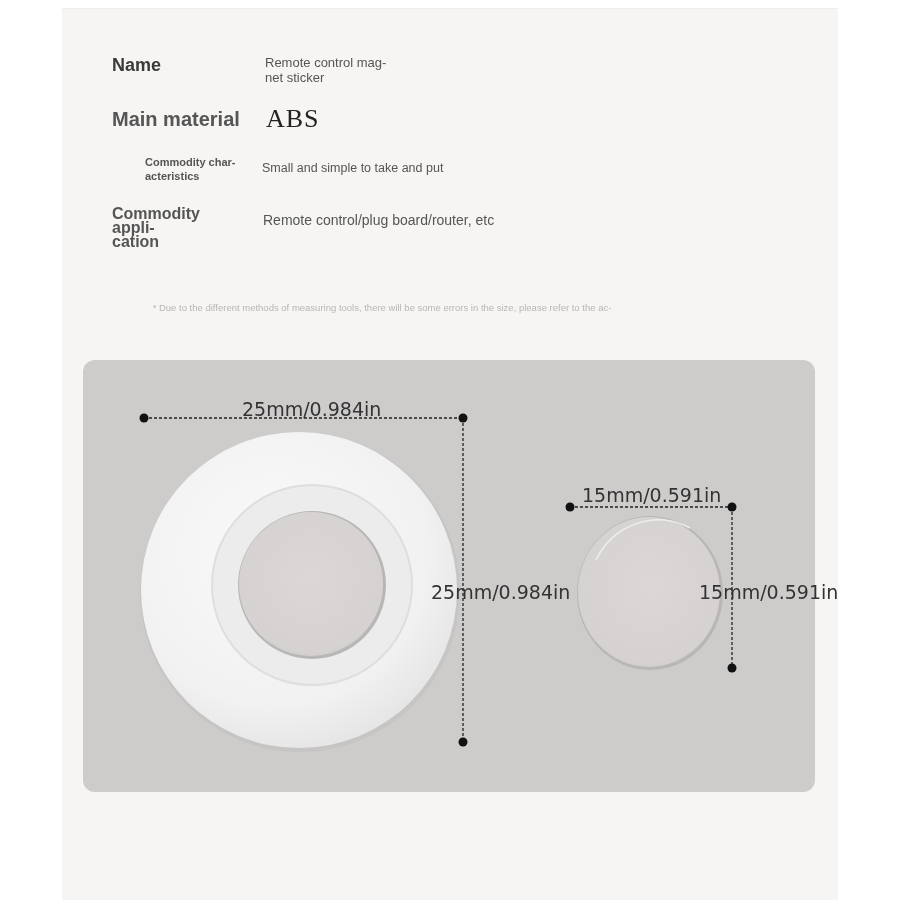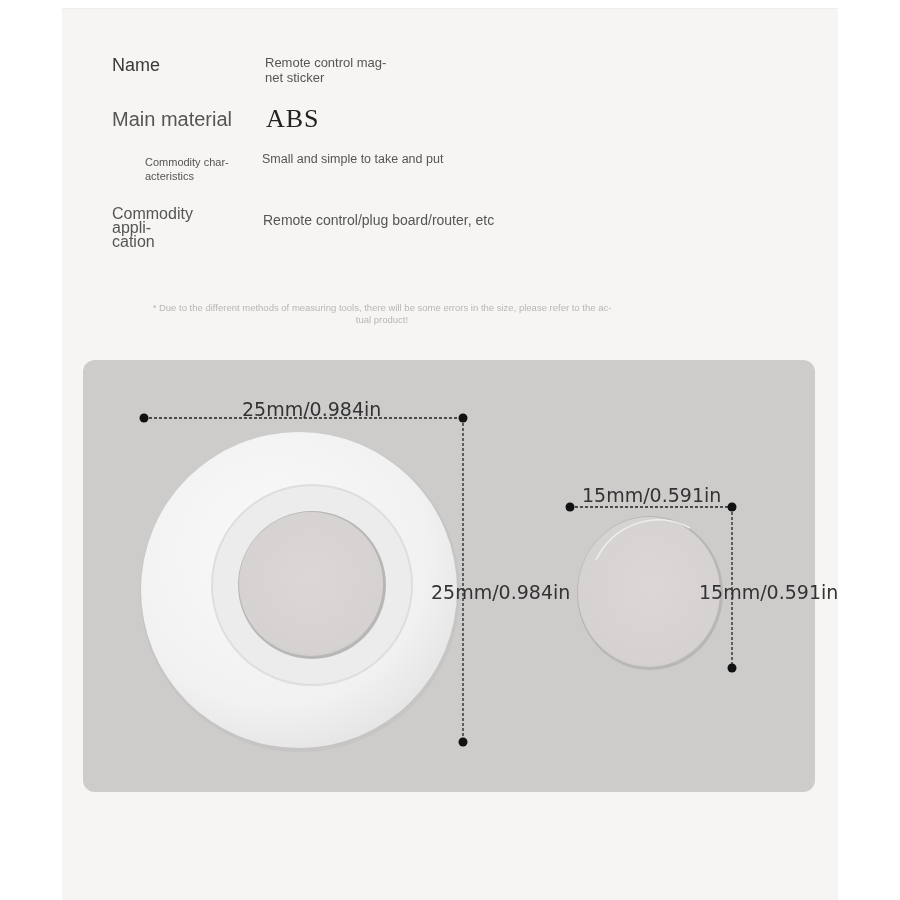--- a/index.html
+++ b/index.html
@@ -4,31 +4,31 @@
   <style>
     * { box-sizing: border-box; margin: 0; padding: 0; }
     html, body { width: 900px; height: 900px; background: #ffffff; overflow: hidden; }
     body { position: relative; font-family: "Liberation Sans", sans-serif; }
 
     .card {
       position: absolute; left: 62px; top: 8px; width: 776px; height: 892px;
       background: #f6f5f3;
       border-top: 1px solid #efedeb;
     }
-    .spec-label { position: absolute; left: 112px; color: #4a4a4a; }
+    .spec-label { position: absolute; left: 112px; color: #4a4a4a; font-weight: bold; }
     .spec-value { position: absolute; color: #555; }
 
     .lbl-name { top: 55px; font-size: 18px; color: #3a3a3a; }
     .val-name { left: 265px; top: 55px; font-size: 13px; line-height: 15px; width: 150px; color: #555; }
 
     .lbl-material { top: 108px; font-size: 20px; color: #555; text-align: right; }
     .val-material { left: 266px; top: 104px; font-size: 26px; color: #222; font-family: Liberation Serif, serif; letter-spacing: 1px; }
 
     .lbl-char { top: 155px; font-size: 11px; line-height: 14px; width: 110px; color: #555; margin-left: 33px; }
-    .val-char { left: 262px; top: 152px; font-size: 12.5px; color: #555; }
+    .val-char { left: 262px; top: 161px; font-size: 12.5px; color: #555; }
 
     .lbl-app { top: 207px; font-size: 16px; line-height: 14px; width: 110px; color: #555; }
     .val-app { left: 263px; top: 212px; font-size: 14px; color: #555; }
 
     .note {
       position: absolute; left: 112px; top: 302px; width: 540px;
       font-size: 9.5px; line-height: 12px; color: #b8b6b4; text-align: center;
     }
 
     .panel {
@@ -68,21 +68,20 @@
 <div class="spec-value val-char">Small and simple to take and put</div>
 
 <div class="spec-label lbl-app">
   <div>Commodity appli-</div>
   <div>cation</div>
 </div>
 <div class="spec-value val-app">Remote control/plug board/router, etc</div>
 
 <div class="note">
   <div>* Due to the different methods of measuring tools, there will be some errors in the size, please refer to the ac-</div>
-  <div>tual product!</div>
 </div>
 
 <div class="panel"></div>
 
 <svg class="figure" viewBox="0 0 900 900" xmlns="http://www.w3.org/2000/svg">
   <defs>
     <radialGradient id="ringGrad" cx="0.42" cy="0.38" r="0.7">
       <stop offset="0" stop-color="#fafafa"></stop>
       <stop offset="0.7" stop-color="#f1f1f1"></stop>
       <stop offset="1" stop-color="#e2e1e1"></stop>

